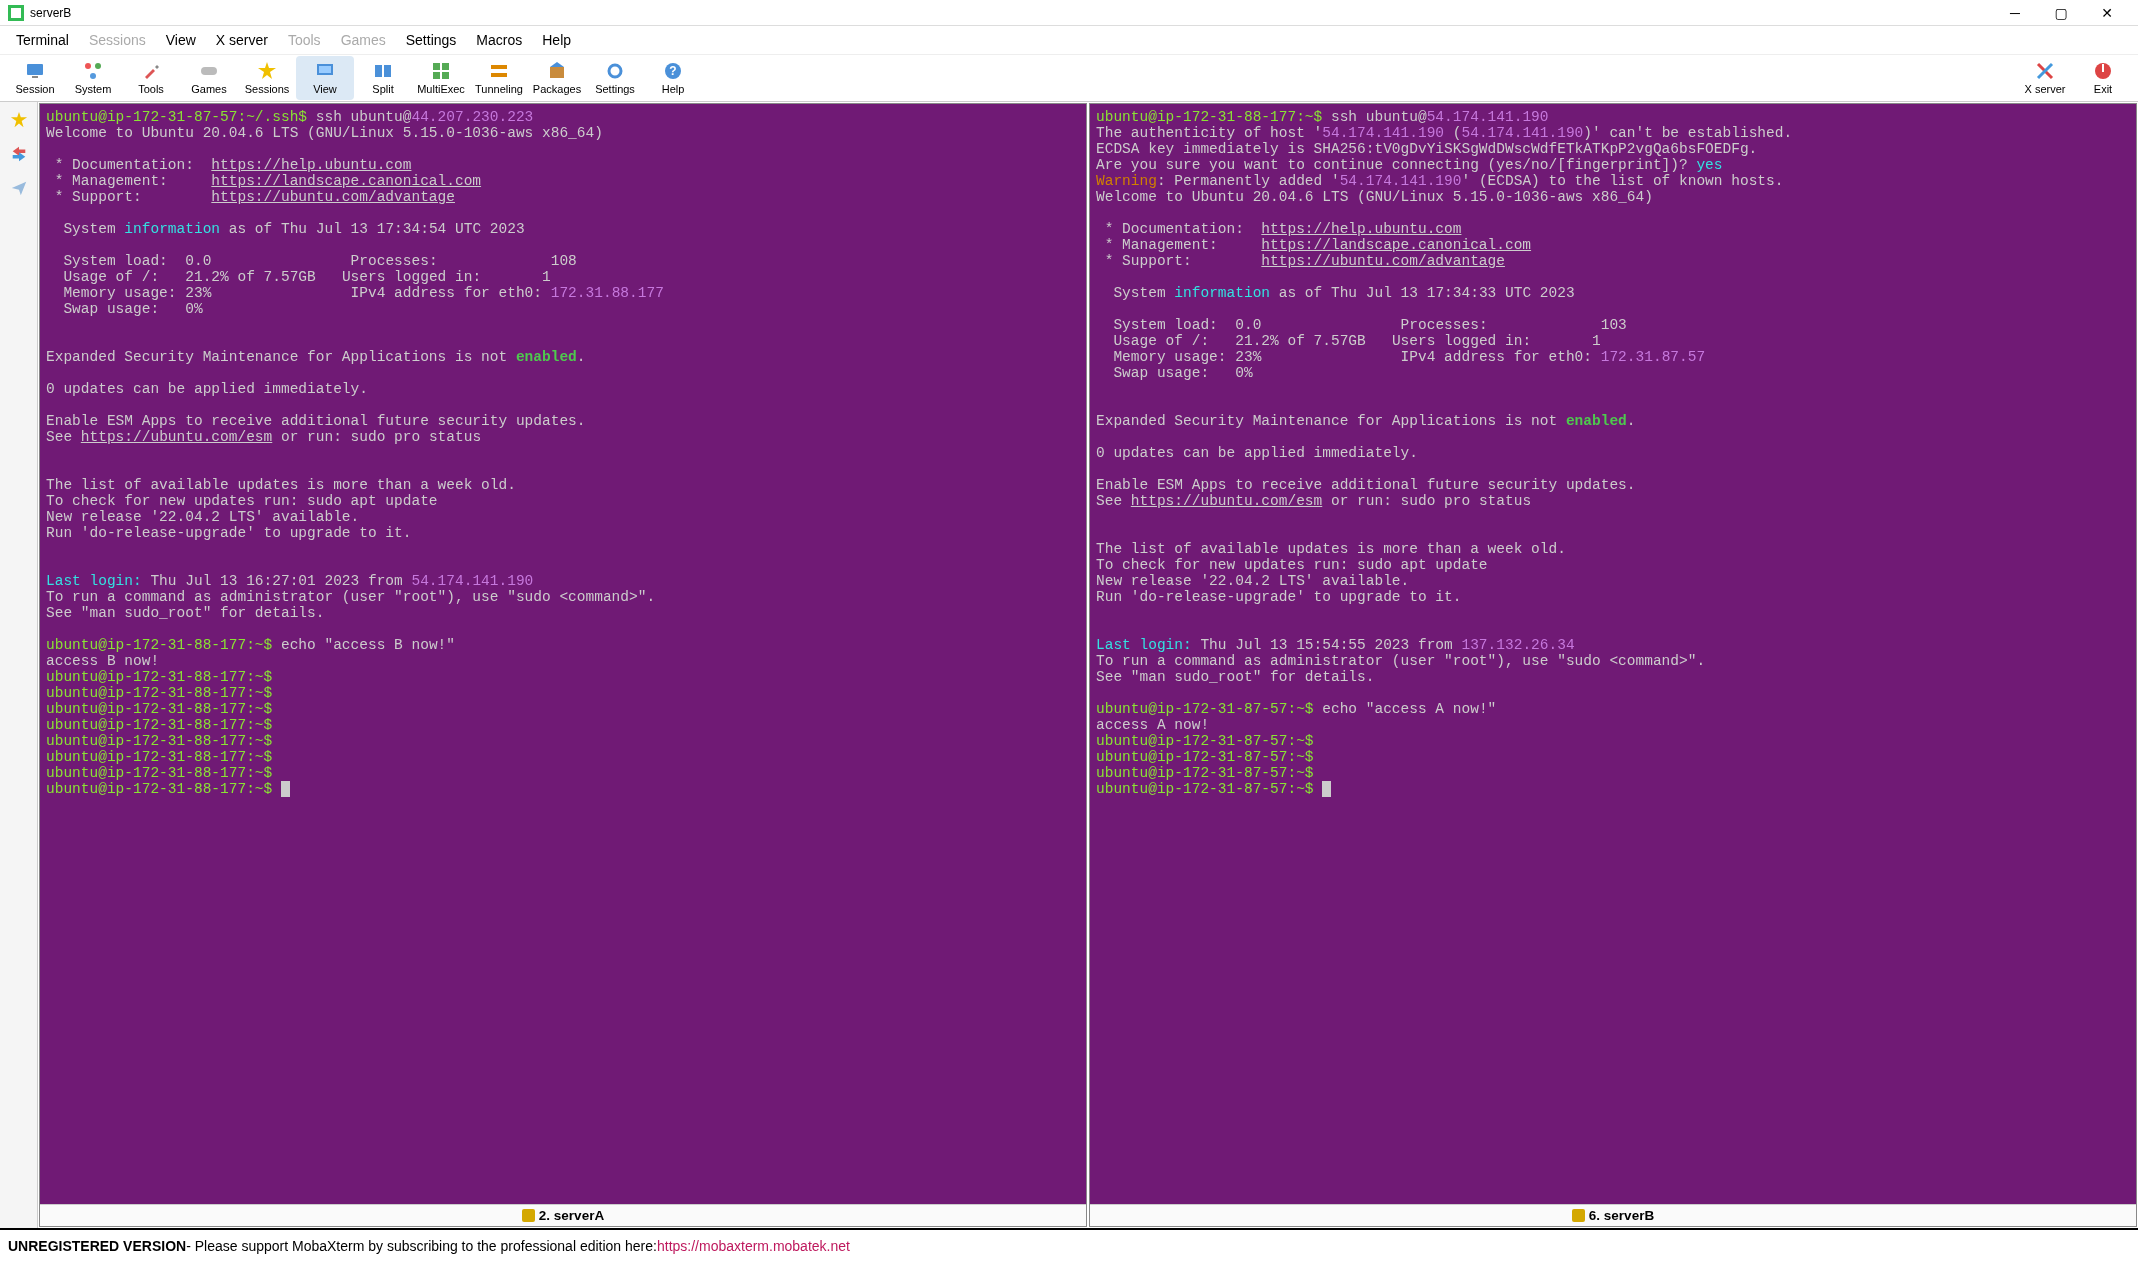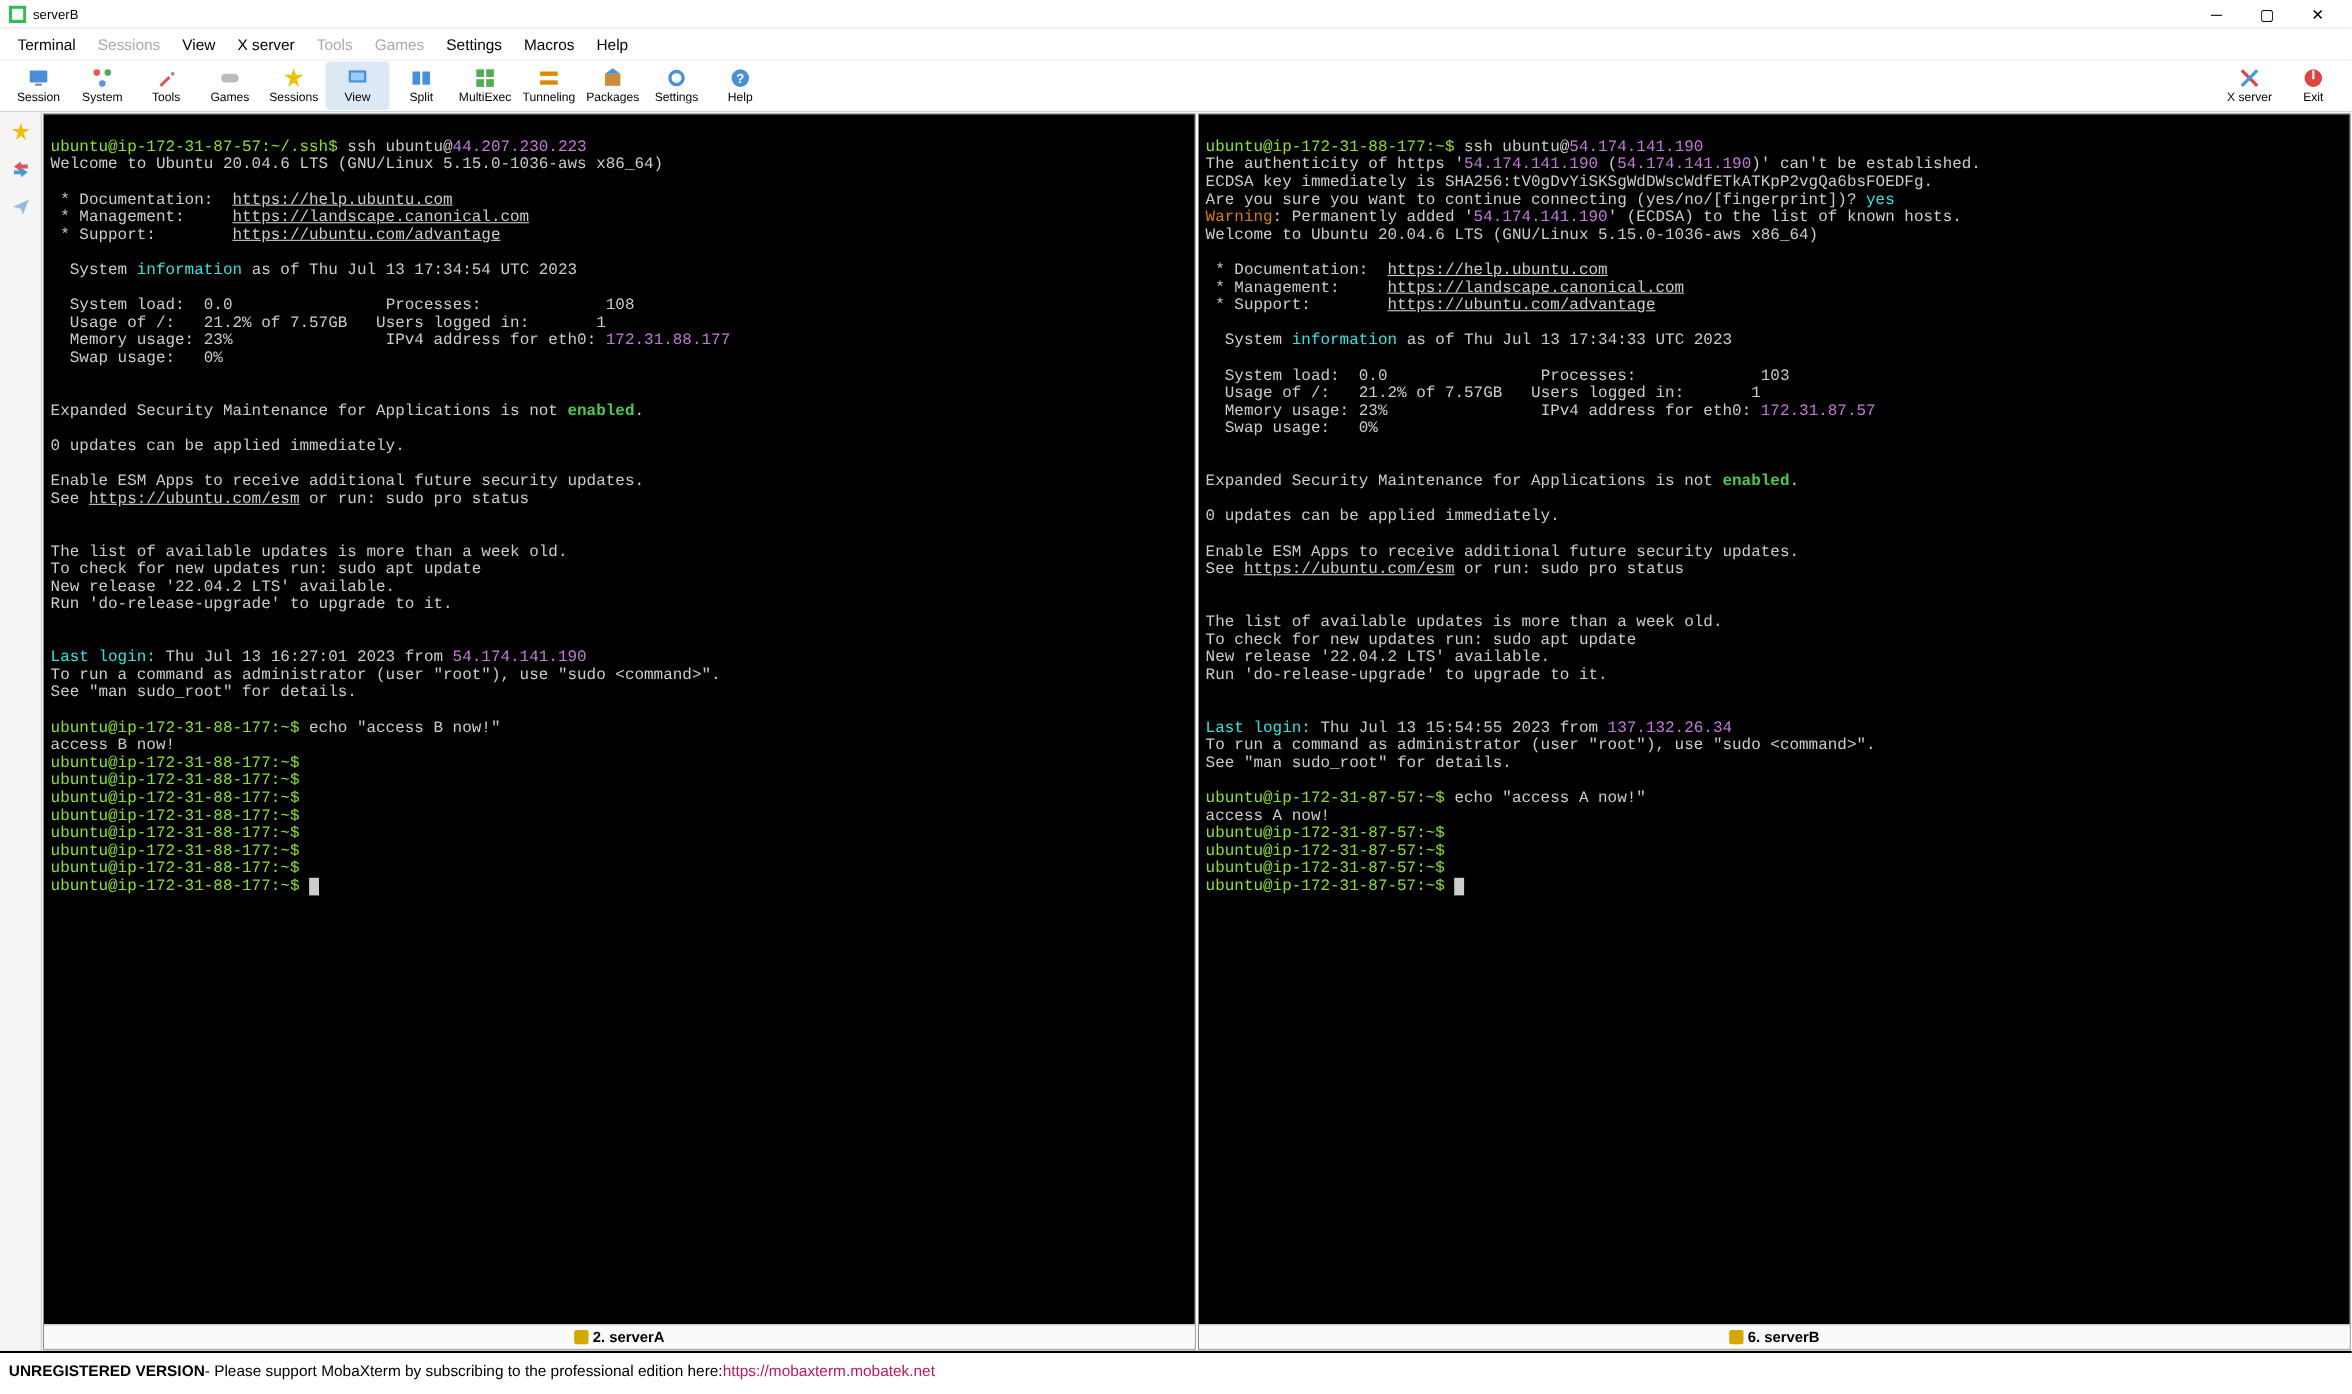--- a/index.html
+++ b/index.html
@@ -15,21 +15,21 @@
 .toolbar { height: 48px; display: flex; align-items: center; padding: 4px 6px; background: #fff; border-top: 1px solid #eee; border-bottom: 1px solid #ccc; }
 .tool-btn { display: flex; flex-direction: column; align-items: center; justify-content: center; width: 58px; height: 44px; cursor: pointer; font-size: 11px; }
 .tool-btn.highlight { background: #dce9f5; border-radius: 4px; }
 .tool-icon { width: 20px; height: 20px; margin-bottom: 2px; display: flex; align-items: center; justify-content: center; }
 .tool-spacer { flex: 1; }
 .main-area { display: flex; height: 1126px; }
 .sidebar { width: 38px; background: #f5f5f5; border-right: 1px solid #ccc; display: flex; flex-direction: column; align-items: center; padding-top: 4px; gap: 6px; }
 .sidebar-btn { width: 28px; height: 28px; display: flex; align-items: center; justify-content: center; cursor: pointer; }
 .panes { flex: 1; display: flex; }
 .pane { flex: 1; display: flex; flex-direction: column; border: 1px solid #888; margin: 1px; }
-.terminal { flex: 1; background: #000000; color: #ccc; font-family: "Consolas", "Courier New", monospace; font-size: 14.5px; line-height: 16px; padding: 22px 6px; white-space: pre; overflow: hidden; }
+.terminal { flex: 1; background: #701a75; color: #ccc; font-family: "Consolas", "Courier New", monospace; font-size: 14.5px; line-height: 16px; padding: 5px 6px; white-space: pre; overflow: hidden; }
 .tab-label { height: 22px; background: #fafafa; border-top: 1px solid #ccc; display: flex; align-items: center; justify-content: center; font-size: 13.5px; font-weight: bold; }
 .tab-icon { width: 13px; height: 13px; background: #d4a800; border-radius: 2px; margin-right: 4px; display: inline-block; }
 
 .c-green { color: #8ae234; }
 .c-bgreen { color: #4ec94e; font-weight: bold; }
 .c-cyan  { color: #34e2e2; }
 .c-magenta { color: #c678dd; }
 .c-orange { color: #d08000; }
 .ul { text-decoration: underline; }
 .cursor { background: #ccc; color: #0c0c0c; }
@@ -265,21 +265,21 @@
 <span class="c-green">ubuntu@ip-172-31-88-177:~$</span>
 <span class="c-green">ubuntu@ip-172-31-88-177:~$</span> <span class="cursor"> </span></div>
       <div class="tab-label">
           <span class="tab-icon"></span>
           <span>2. serverA</span>
         </div>
     </div>
 
     <div class="pane">
       <div class="terminal"><span class="c-green">ubuntu@ip-172-31-88-177:~$</span> <span>ssh ubuntu@</span><span class="c-magenta">54.174.141.190</span>
-<span>The authenticity of https '</span><span class="c-magenta">54.174.141.190</span><span> (</span><span class="c-magenta">54.174.141.190</span><span>)' can't be established.</span>
+<span>The authenticity of host '</span><span class="c-magenta">54.174.141.190</span><span> (</span><span class="c-magenta">54.174.141.190</span><span>)' can't be established.</span>
 <span>ECDSA key immediately is SHA256:tV0gDvYiSKSgWdDWscWdfETkATKpP2vgQa6bsFOEDFg.</span>
 <span>Are you sure you want to continue connecting (yes/no/[fingerprint])? </span><span class="c-cyan">yes</span>
 <span class="c-orange">Warning</span><span>: Permanently added '</span><span class="c-magenta">54.174.141.190</span><span>' (ECDSA) to the list of known hosts.</span>
 <span>Welcome to Ubuntu 20.04.6 LTS (GNU/Linux 5.15.0-1036-aws x86_64)</span>
 
 <span> * Documentation:  </span><span class="ul">https://help.ubuntu.com</span>
 <span> * Management:     </span><span class="ul">https://landscape.canonical.com</span>
 <span> * Support:        </span><span class="ul">https://ubuntu.com/advantage</span>
 
 <span>  System </span><span class="c-cyan">information</span> <span>as of Thu Jul 13 17:34:33 UTC 2023</span>

